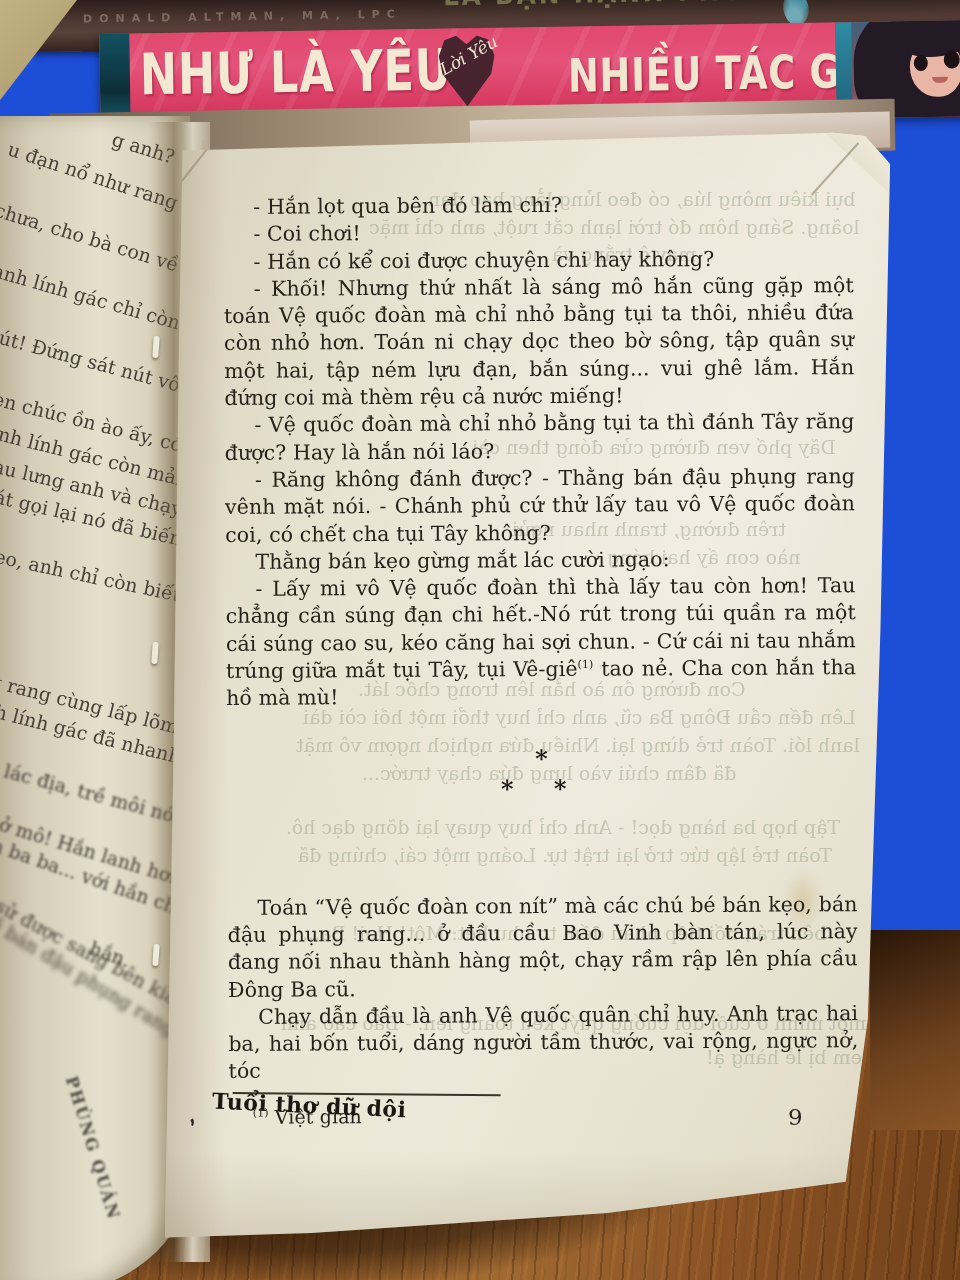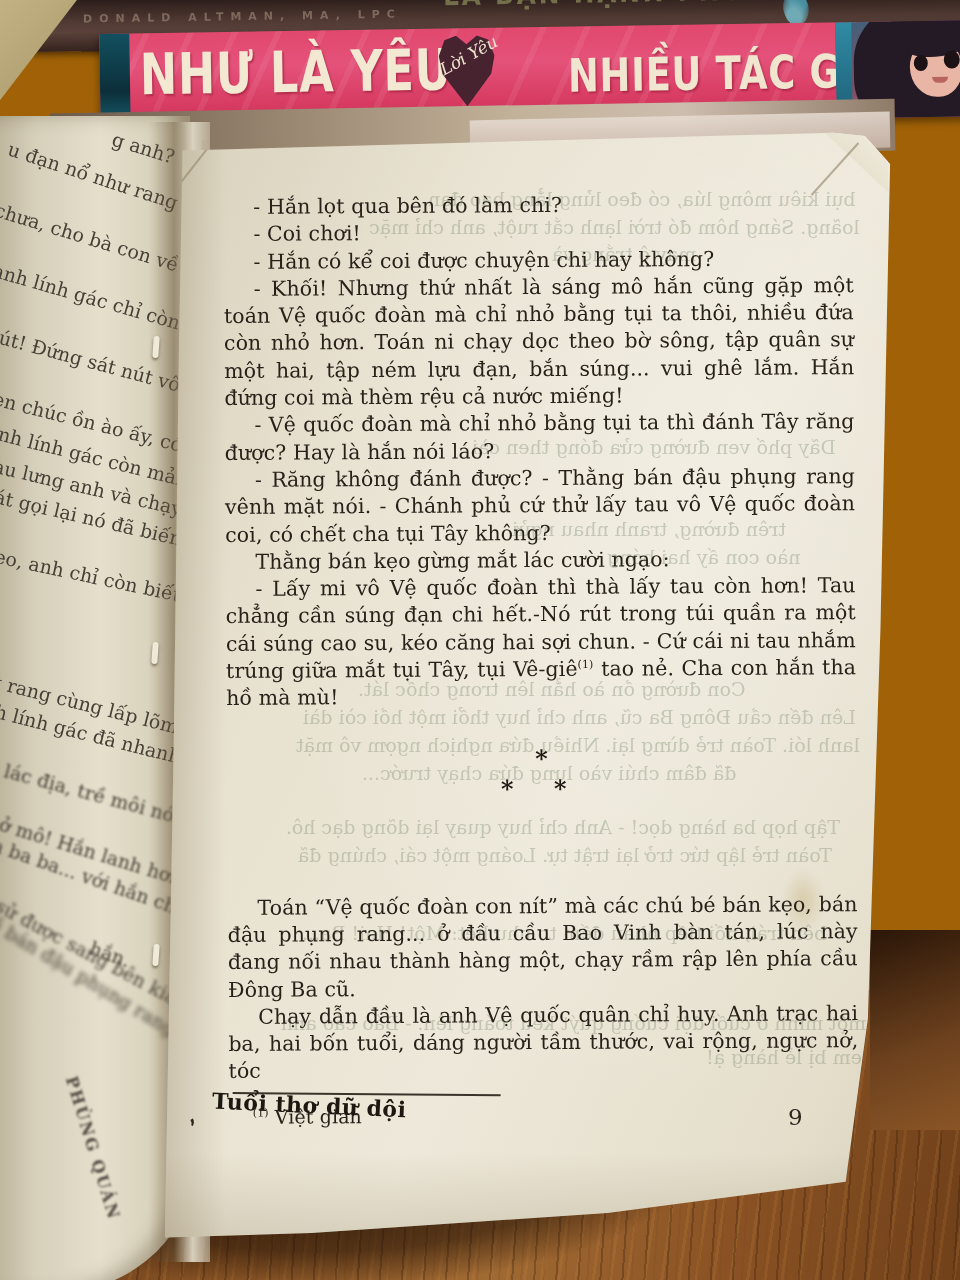--- a/index.html
+++ b/index.html
@@ -1,16 +1,16 @@
 <!DOCTYPE html>
 <html><head>
 <meta charset="utf-8">
 <style>
   html,body{margin:0;padding:0;background:#000;}
-  .scene{position:relative;width:960px;height:1280px;overflow:hidden;background:#a16207;font-family:"DejaVu Serif",serif;}
+  .scene{position:relative;width:960px;height:1280px;overflow:hidden;background:#1d4ed8;font-family:"DejaVu Serif",serif;}
   .abs{position:absolute;}
 
   
   .wood{left:-20px;top:990px;width:1020px;height:310px;
     background:
       repeating-linear-gradient(94deg, rgba(46,22,6,.28) 0 2px, rgba(0,0,0,0) 2px 9px, rgba(120,70,25,.20) 9px 11px, rgba(0,0,0,0) 11px 22px),
       repeating-linear-gradient(98deg, rgba(215,150,70,.14) 0 3px, rgba(0,0,0,0) 3px 17px),
       linear-gradient(100deg,#5e3517,#8a5526 28%,#a06a33 52%,#8a5224 74%,#6b3d18);
   }
   .wood-right{left:870px;top:930px;width:90px;height:200px;

